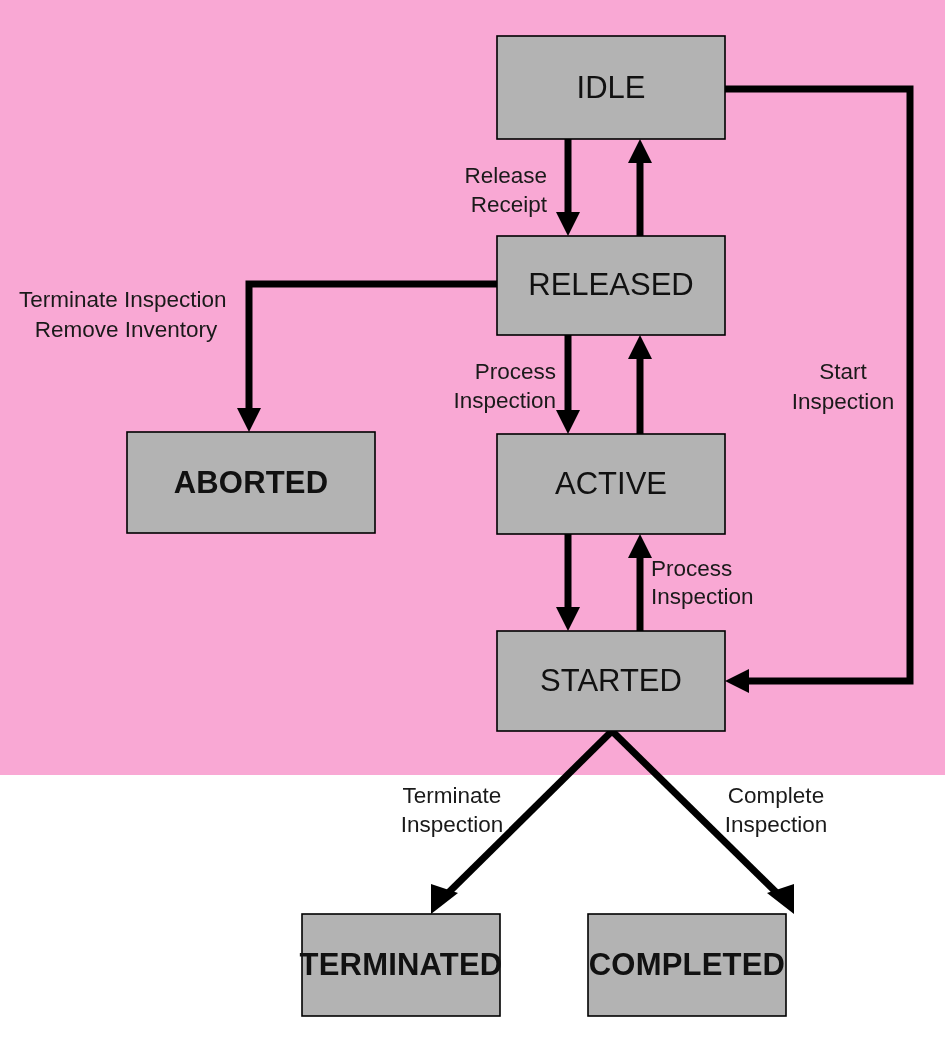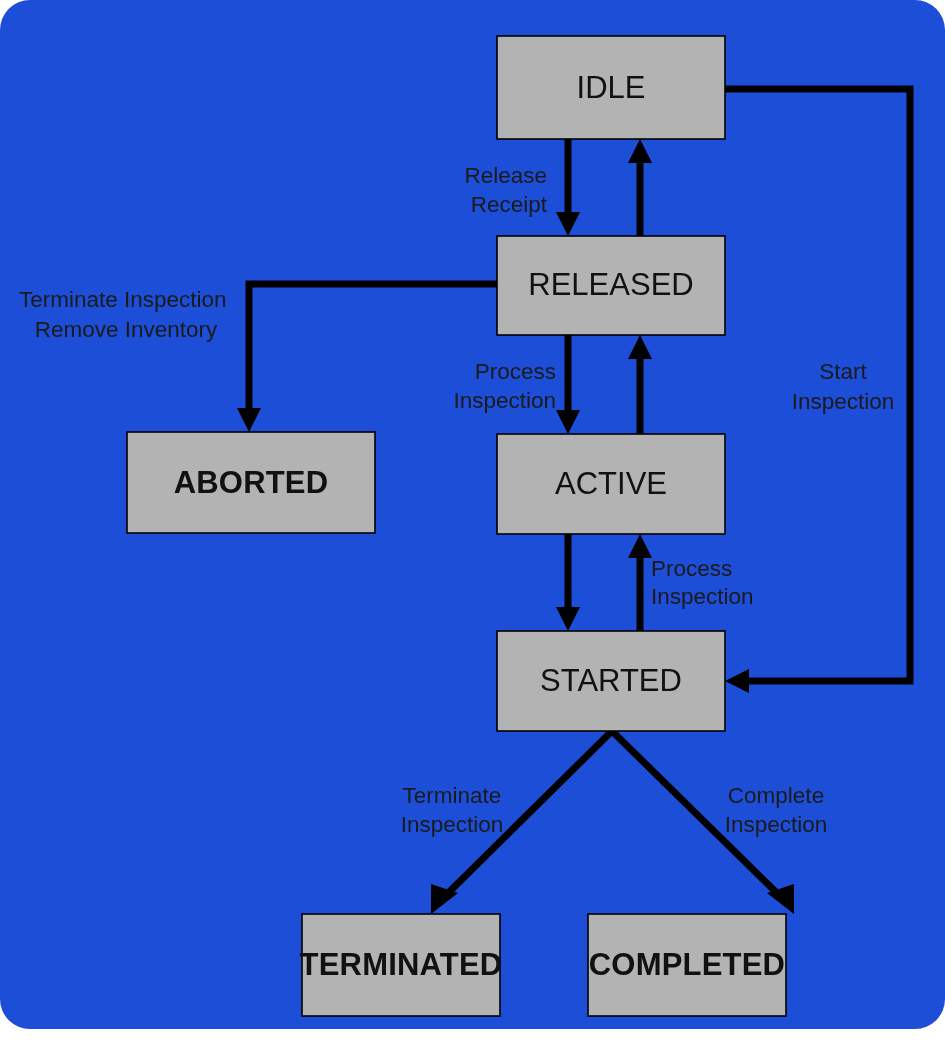--- a/index.html
+++ b/index.html
@@ -9,23 +9,22 @@
   }
   body {
     width: 945px;
     height: 1058px;
     font-family: "Liberation Sans", sans-serif;
     overflow: hidden;
   }
   #diagram-root {
     position: relative;
     width: 945px;
-    height: 1029px;
-    background: #1d4ed8;
-    border-radius: 30px;
+    height: 775px;
+    background: #f9a8d4;
   }
   svg.diagram {
     display: block;
     width: 945px;
     height: 1058px;
   }
   .state-box-rect {
     fill: #b3b3b3;
     stroke: #000000;
     stroke-width: 1.6;

